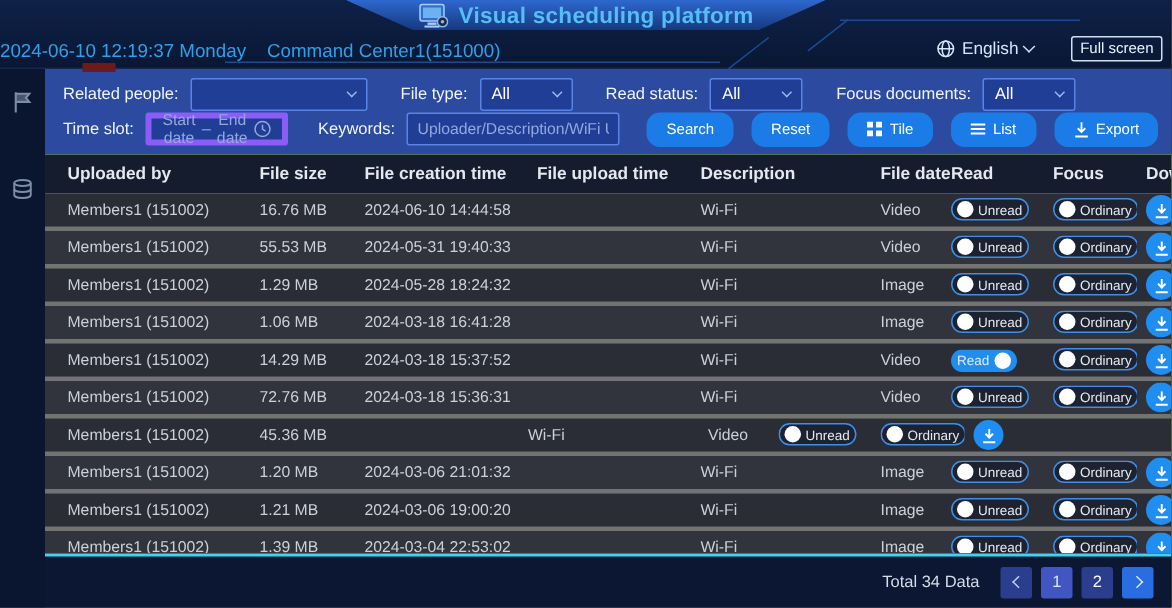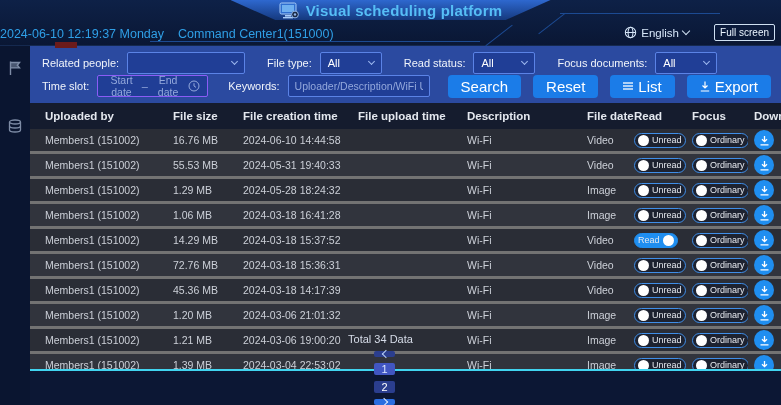--- a/index.html
+++ b/index.html
@@ -51,65 +51,65 @@
   .frow { display:flex; align-items:center; gap:8px; height:24px; }
   .flabel { font-size:11px; color:#f0f4fa; white-space:nowrap; }
   .select { height:22px; background:#203e96; border:1px solid #5b83e6; border-radius:2px;
             display:flex; align-items:center; justify-content:space-between;
             padding:0 7px; cursor:pointer; }
   .selval { font-size:11px; color:#fff; }
   .sel-wide { width:118px; margin-right:14px; }
   .sel-sm { width:62px; margin-right:14px; }
   .chev2 { width:5px; height:5px; border-right:1.4px solid #9db8f0;
            border-bottom:1.4px solid #9db8f0; transform:rotate(45deg); margin-top:-2px; }
-  .daterange { width:214px; height:22px; background:#203e96; border:1px solid #8b5cf6;
+  .daterange { width:214px; height:22px; background:#203e96; border:4px solid #8b5cf6;
                border-radius:2px; display:flex; align-items:center; padding:0 7px;
                gap:4px; margin-right:12px; cursor:pointer; }
   .ph { flex:1; text-align:center; font-size:10.5px; color:#93a8dc; }
   .dash { color:#93a8dc; font-size:11px; }
   .kwinput { width:142px; height:22px; background:#203e96; border:1px solid #5b83e6;
              border-radius:2px; color:#fff; font-size:10.5px; padding:0 6px;
              font-family:"Liberation Sans", sans-serif; margin-right:10px; }
   .kwinput::placeholder { color:#93a8dc; }
-  .abtn { height:23px; background:#1b7ce8; color:#fff; border:none; border-radius:4px;
-          font-size:15px; padding:0 13px; display:inline-flex; align-items:center;
+  .abtn { height:23px; background:#1b7ce8; color:#fff; border:none; border-radius:9px;
+          font-size:10px; padding:0 13px; display:inline-flex; align-items:center;
           gap:5px; cursor:pointer; font-family:"Liberation Sans", sans-serif; }
   .abtn + .abtn { margin-left:4px; }
 
   
   .table { background:#bef264; height:266px; overflow:hidden; }
   .thead { display:flex; align-items:center; height:26px; background:#151c2e;
            font-weight:bold; font-size:11.5px; color:#e4e8ef; }
   .trow { display:flex; align-items:center; height:25px; font-size:10.5px;
           color:#ccd0d8; border-bottom:3px solid #737373; }
   .tbody .trow:nth-child(odd) { background:#2a2d36; }
   .tbody .trow:nth-child(even) { background:#31343d; }
   .cell { overflow:hidden; white-space:nowrap; flex-shrink:0; }
   .c-up { width:143px; padding-left:15px; }
   .c-size { width:70px; }
   .c-created { width:115px; }
   .c-uptime { width:109px; }
   .c-desc { width:120px; }
   .c-type { width:47px; }
-  .c-read { width:58px; }
+  .c-read { width:68px; }
   .c-focus { width:56px; }
   .c-dl { width:62px; padding-left:6px; }
   .toggle { display:inline-flex; align-items:center; gap:3px; height:15px;
             border:1px solid #3f8ee8; border-radius:8px; background:#1d2230;
             padding:1px 3px; cursor:pointer; }
   .toggle .dot { width:11px; height:11px; border-radius:50%; background:#fff; flex-shrink:0; }
   .toggle .tlabel { font-size:9px; color:#e6e9ef; }
   .toggle.on { flex-direction:row-reverse; background:#1f8ef0; border-color:#1f8ef0; }
   .dlbtn { width:20px; height:20px; border-radius:50%; background:#1f8ef0; border:none;
            display:flex; align-items:center; justify-content:center; cursor:pointer; }
 
   
   .bottombar { position:absolute; left:0; right:0; bottom:0; height:36px;
                background:#0c1734; border-top:2px solid #41d4f0; display:flex;
-               align-items:center; justify-content:flex-end; padding-right:12px; gap:6px;flex-direction:column; }
+               align-items:center; justify-content:flex-end; padding-right:12px; gap:6px; }
   .total { font-size:11px; color:#d6dce8; margin-right:8px; }
   .pgbtn { width:21px; height:21px; border:none; border-radius:2px; background:#2b3e8e;
            color:#fff; font-size:11px; display:flex; align-items:center;
            justify-content:center; cursor:pointer; font-family:"Liberation Sans", sans-serif; }
   .pgbtn.active { background:#4156c2; color:#dbe6ff; }
   .pgbtn.nextb { background:#2a6de0; }
   .chl { width:6px; height:6px; border-left:1.6px solid #b9d2f8; border-bottom:1.6px solid #b9d2f8;
          transform:rotate(45deg); margin-left:2px; }
   .chr { width:6px; height:6px; border-right:1.6px solid #dbe9ff; border-top:1.6px solid #dbe9ff;
          transform:rotate(45deg); margin-right:2px; }
@@ -205,20 +205,31 @@
             <path d="M6 3.2V6l2 1.4"></path>
           </svg>
         </span>
       </div>
       <span class="flabel">Keywords:</span>
       <input class="kwinput" type="text" placeholder="Uploader/Description/WiFi Uploa..." style="">
       <button class="abtn">Search</button>
       <button class="abtn">Reset</button>
       <button class="abtn">
         <span style="display:flex;">
+          <svg width="10" height="10" viewBox="0 0 10 10" fill="#fff">
+            <rect x="0" y="0" width="4" height="4"></rect>
+              <rect x="6" y="0" width="4" height="4"></rect>
+            <rect x="0" y="6" width="4" height="4"></rect>
+              <rect x="6" y="6" width="4" height="4"></rect>
+          </svg>
+        </span>
+        <span>Tile</span>
+      </button>
+      <button class="abtn">
+        <span style="display:flex;">
           <svg width="10" height="10" viewBox="0 0 10 10" stroke="#fff" stroke-width="1.3">
             <line x1="0" y1="2" x2="10" y2="2"></line>
               <line x1="0" y1="5" x2="10" y2="5"></line>
               <line x1="0" y1="8" x2="10" y2="8"></line>
           </svg>
         </span>
         <span>List</span>
       </button>
       <button class="abtn">
         <span style="display:flex;">
@@ -414,21 +425,20 @@
           <svg width="11" height="11" viewBox="0 0 11 11" fill="none" stroke="#fff" stroke-width="1.3">
             <path d="M5.5 1v5.2M3 4.2l2.5 2.5L8 4.2M1.5 9.8h8"></path>
           </svg>
         </span>
       </button>
     </div>
   </div>
         <div class="trow">
     <div class="cell c-up">Members1 (151002)</div>
     <div class="cell c-size">45.36 MB</div>
-    <div class="cell c-created">2024-03-18 14:17:39</div>
     <div class="cell c-uptime"></div>
     <div class="cell c-desc">Wi-Fi</div>
     <div class="cell c-type">Video</div>
     <div class="cell c-read">
       <div class="toggle">
         <span class="dot"></span>
         <span class="tlabel">Unread</span>
       </div>
     </div>
     <div class="cell c-focus">

